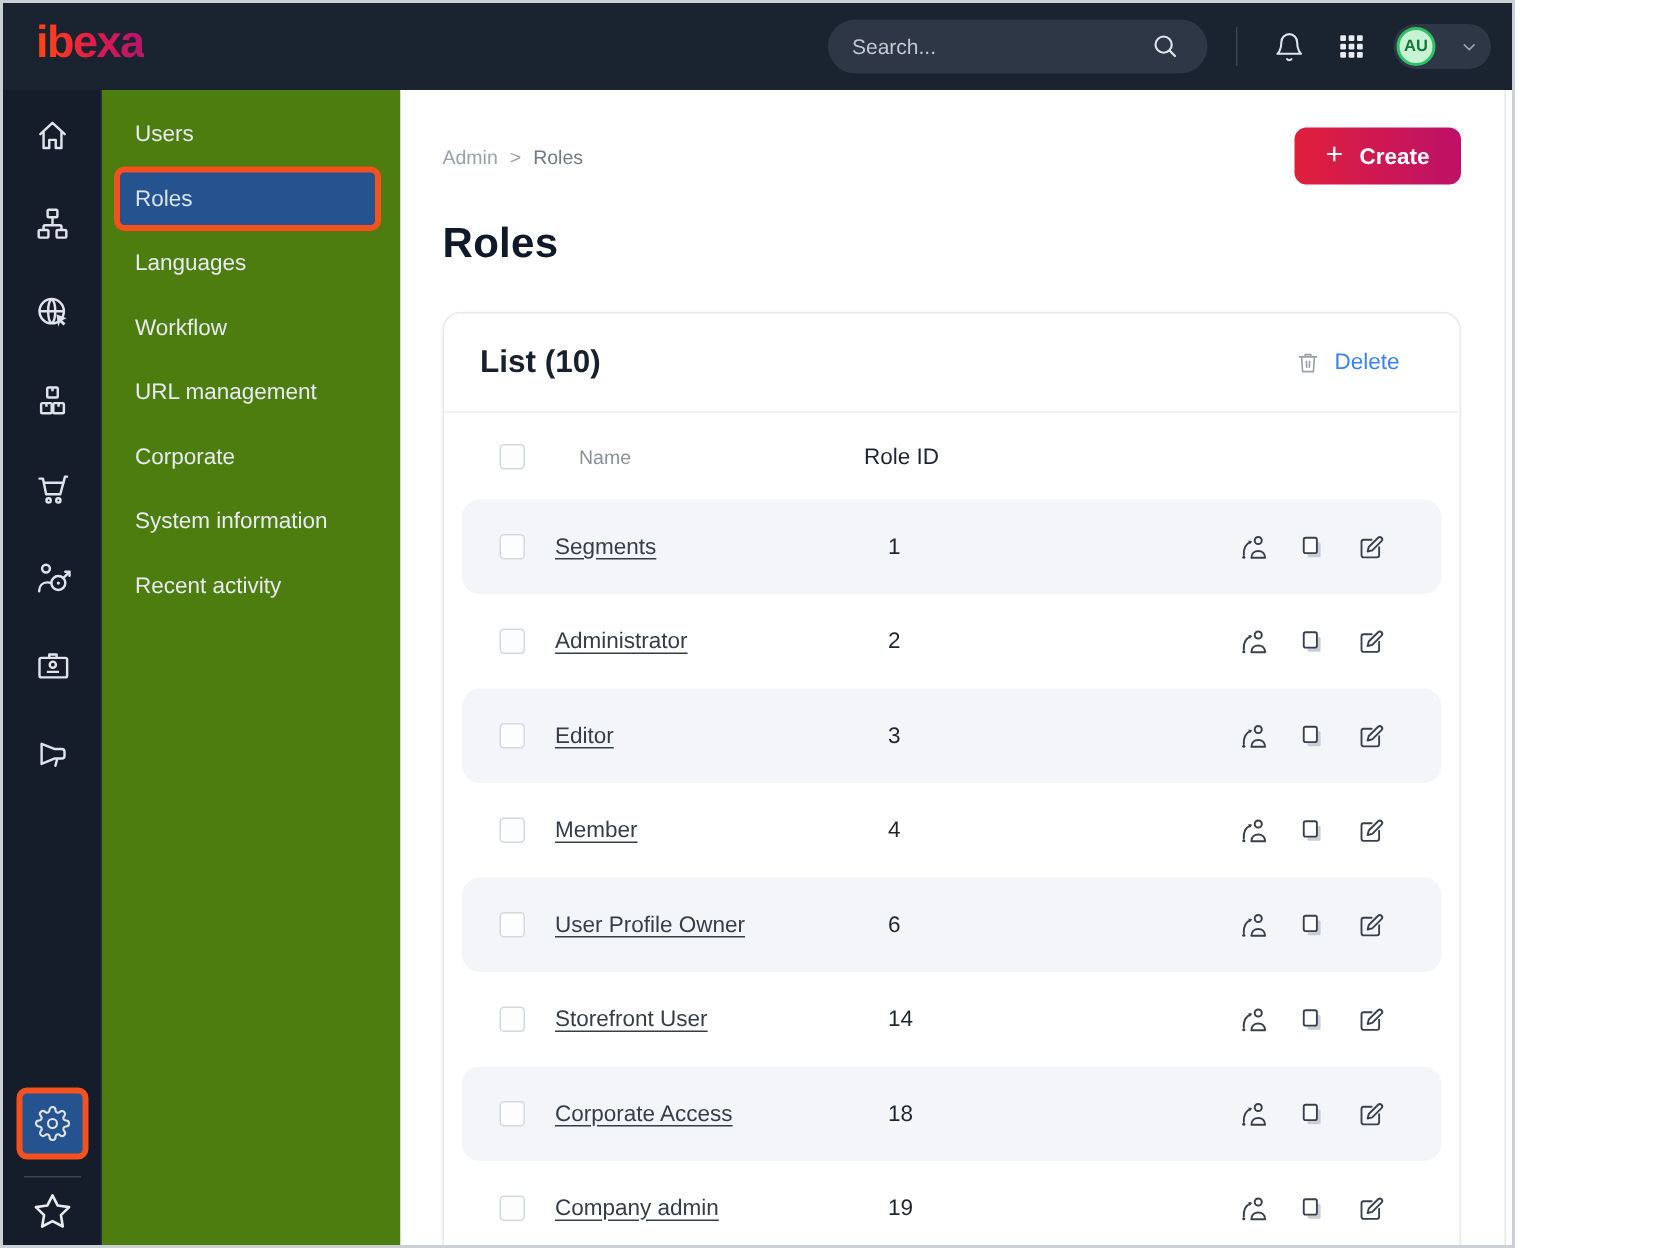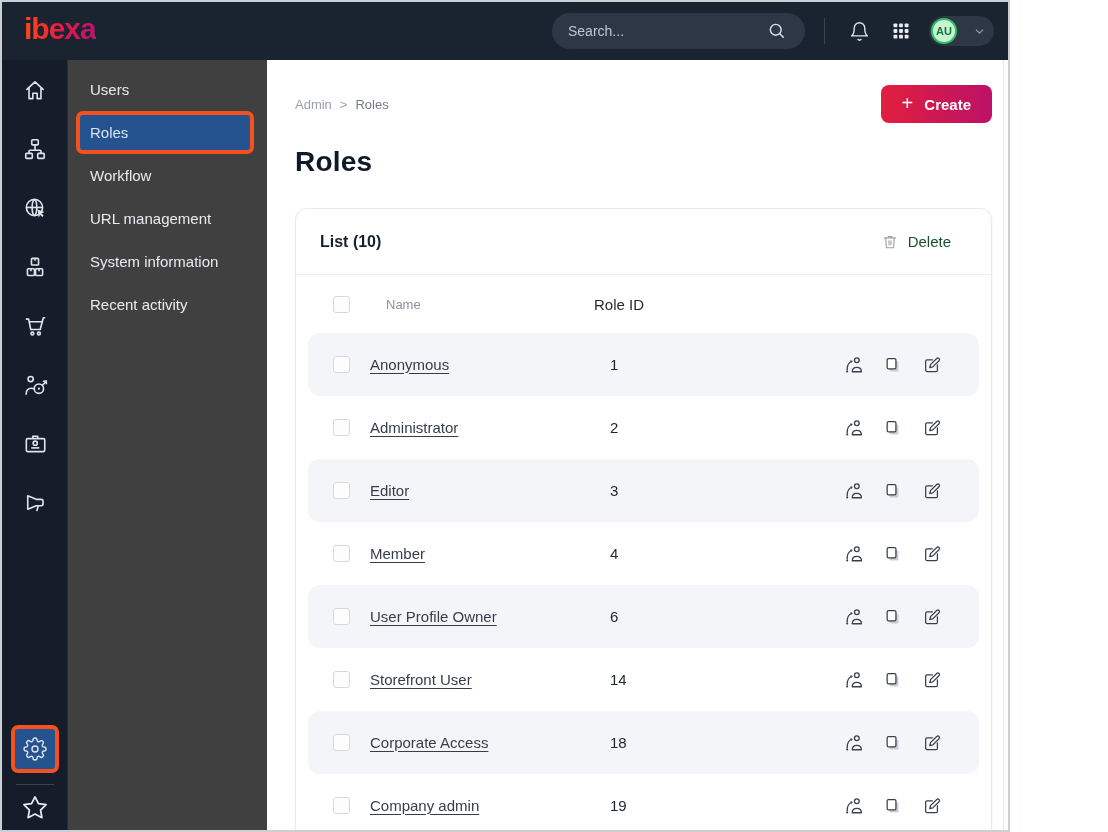--- a/index.html
+++ b/index.html
@@ -24,39 +24,39 @@
 
   
   .rail { width:66px; flex:0 0 66px; background:#141d29; border-right:1px solid #272f3c; display:flex; flex-direction:column; align-items:center; padding:16px 0 8px; }
   .rail-icons { display:flex; flex-direction:column; align-items:center; gap:31px; }
   .rail-btn { width:28px; height:28px; display:flex; align-items:center; justify-content:center; cursor:pointer; }
   .rail-bottom { margin-top:auto; display:flex; flex-direction:column; align-items:center; }
   .settings-box { width:48px; height:48px; border:4px solid #f4511e; border-radius:7px; background:#24538f; display:flex; align-items:center; justify-content:center; cursor:pointer; }
   .rail-divider { width:38px; height:1px; background:#3a4351; margin:11px 0 9px; }
 
   
-  .menu { width:199px; flex:0 0 199px; background:#404040; padding-top:8px; display:flex; flex-direction:column; }
+  .menu { width:199px; flex:0 0 199px; background:#4d7c0f; padding-top:8px; display:flex; flex-direction:column; }
   .menu-item { height:43px; display:flex; align-items:center; padding-left:22px; color:#e8ebf0; font-size:15px; cursor:pointer; }
   .menu-item.selected { height:43px; margin:0 13px 0 8px; padding-left:10px; border:4px solid #f4511e; border-radius:7px; background:#24538f; color:#d9e3f2; }
 
   
-  .main { flex:1; background:#fff; padding:0 16px 0 28px; position:relative; min-width:0; }
+  .main { flex:1; background:#fff; padding:0 34px 0 28px; position:relative; min-width:0; }
   .main-scroll-line { position:absolute; top:0; right:4px; width:1px; height:100%; background:#e4e7eb; }
   .crumb-row { margin-top:24px; display:flex; align-items:center; height:40px; }
   .breadcrumb { font-size:13px; color:#9aa1ab; display:flex; gap:8px; align-items:center; }
   .breadcrumb .current { color:#747b85; }
   .create-btn { margin-left:auto; height:38px; border:none; border-radius:8px; padding:0 21px; background:linear-gradient(90deg,#e01f3d 0%,#bd1168 100%); color:#fff; font-size:15px; font-weight:bold; font-family:"Liberation Sans", sans-serif; display:flex; align-items:center; gap:11px; cursor:pointer; }
   .create-btn .plus { font-size:20px; font-weight:400; line-height:1; margin-top:-2px; }
   .page-title { margin-top:22px; font-size:28px; font-weight:bold; color:#10192a; letter-spacing:.2px; }
 
   
   .card { margin-top:30px; background:#fff; border:1px solid #e8eaef; border-radius:12px; box-shadow:0 1px 3px rgba(20,30,50,.05); }
   .card-header { height:66px; display:flex; align-items:center; padding:0 40px 0 24px; border-bottom:1px solid #eceef2; }
-  .list-title { font-size:16px; font-weight:bold; color:#18202e; }
-  .delete-btn { margin-left:auto; display:flex; align-items:center; gap:9px; background:none; border:none; color:#14532d; font-size:15px; font-family:"Liberation Sans", sans-serif; cursor:pointer; }
+  .list-title { font-size:21px; font-weight:bold; color:#18202e; }
+  .delete-btn { margin-left:auto; display:flex; align-items:center; gap:9px; background:none; border:none; color:#3b82f6; font-size:15px; font-family:"Liberation Sans", sans-serif; cursor:pointer; }
 
   .thead { height:58px; display:flex; align-items:center; padding:0 48px 0 37px; font-size:13px; color:#8b9099;gap:16px; }
   .rows { padding:0 12px 4px; }
   .trow { height:63px; display:flex; align-items:center; padding:0 36px 0 25px; border-radius:12px; }
   .trow.alt { background:#f4f5f8; }
   .col-check { width:37px; flex:0 0 37px; display:flex; align-items:center; }
   .cb { width:17px; height:17px; border:1px solid #d4d9df; border-radius:3px; background:#fdfdfe; display:inline-block; cursor:pointer; }
   .col-name { flex:1; min-width:0; }
   .rname { color:#363d49; font-size:15px; text-decoration:underline; text-underline-offset:3px; cursor:pointer; }
   .col-id { width:232px; flex:0 0 232px; font-size:15px; color:#1e2430; }
@@ -206,22 +206,24 @@
           <svg width="28" height="28" viewBox="0 0 24 24" fill="none" stroke="#e8ecf1" stroke-width="1.5" stroke-linejoin="round">
               <polygon points="12 2.5 15 8.3 21.5 9.2 16.8 13.8 17.9 20.3 12 17.2 6.1 20.3 7.2 13.8 2.5 9.2 9 8.3"></polygon>
             </svg>
         </span>
       </div>
     </nav>
 
     <nav class="menu">
         <div class="menu-item">Users</div>
         <div class="menu-item selected">Roles</div>
+        <div class="menu-item">Languages</div>
         <div class="menu-item">Workflow</div>
         <div class="menu-item">URL management</div>
+        <div class="menu-item">Corporate</div>
         <div class="menu-item">System information</div>
         <div class="menu-item">Recent activity</div>
       </nav>
 
     <main class="main">
       <div class="main-scroll-line"></div>
 
       <div class="crumb-row">
         <div class="breadcrumb">
           <span>Admin</span>
@@ -255,21 +257,21 @@
           <span class="col-name">Name</span>
           <span class="col-id">Role ID</span>
           <span class="acts"></span>
         </div>
 
         <div class="rows">
             <div class="trow alt">
     <span class="col-check">
                 <span class="cb"></span>
               </span>
-    <span class="col-name"><a class="rname">Anonymous</a></span>
+    <span class="col-name"><a class="rname">Segments</a></span>
     <span class="col-id">1</span>
     <span class="acts">
       <span class="act">
         <svg width="21" height="21" viewBox="0 0 24 24" fill="none" stroke="#39404d" stroke-width="1.5" stroke-linecap="round" stroke-linejoin="round">
                     <circle cx="15.8" cy="7.2" r="2.7"></circle>
                     <path d="M10.6 20.3c0-3.2 2.3-5 5.2-5s5.2 1.8 5.2 5z"></path>
                     <path d="M4.8 18.3c-.3-4.9 1.5-8.4 5.2-10"></path>
                     <path d="M8.2 7.2l2.8.7-1.6 2.4z" fill="#39404d" stroke="none"></path>
                     <circle cx="4.8" cy="20" r="1.2" fill="#39404d" stroke="none"></circle>
                   </svg>

